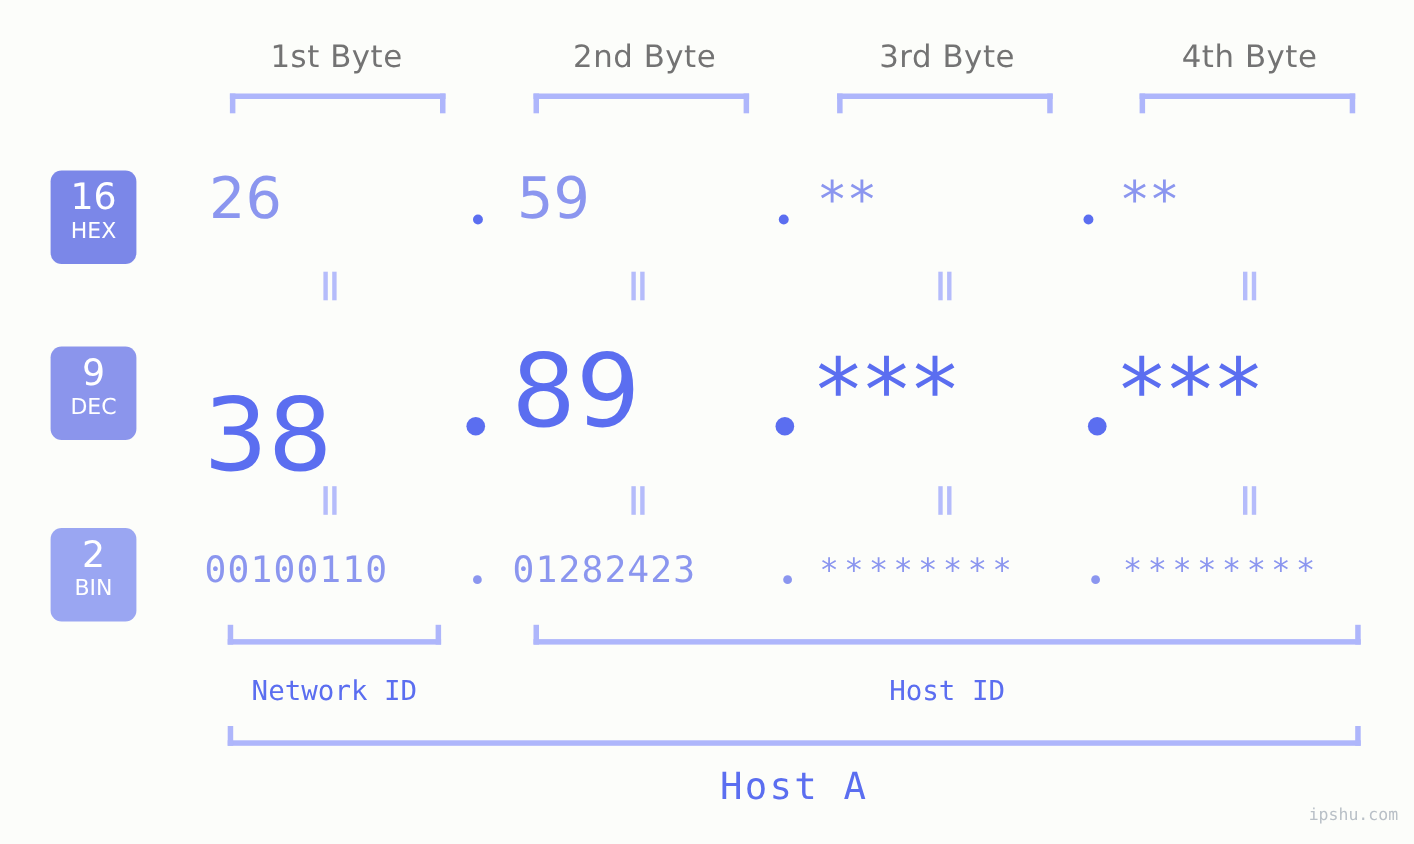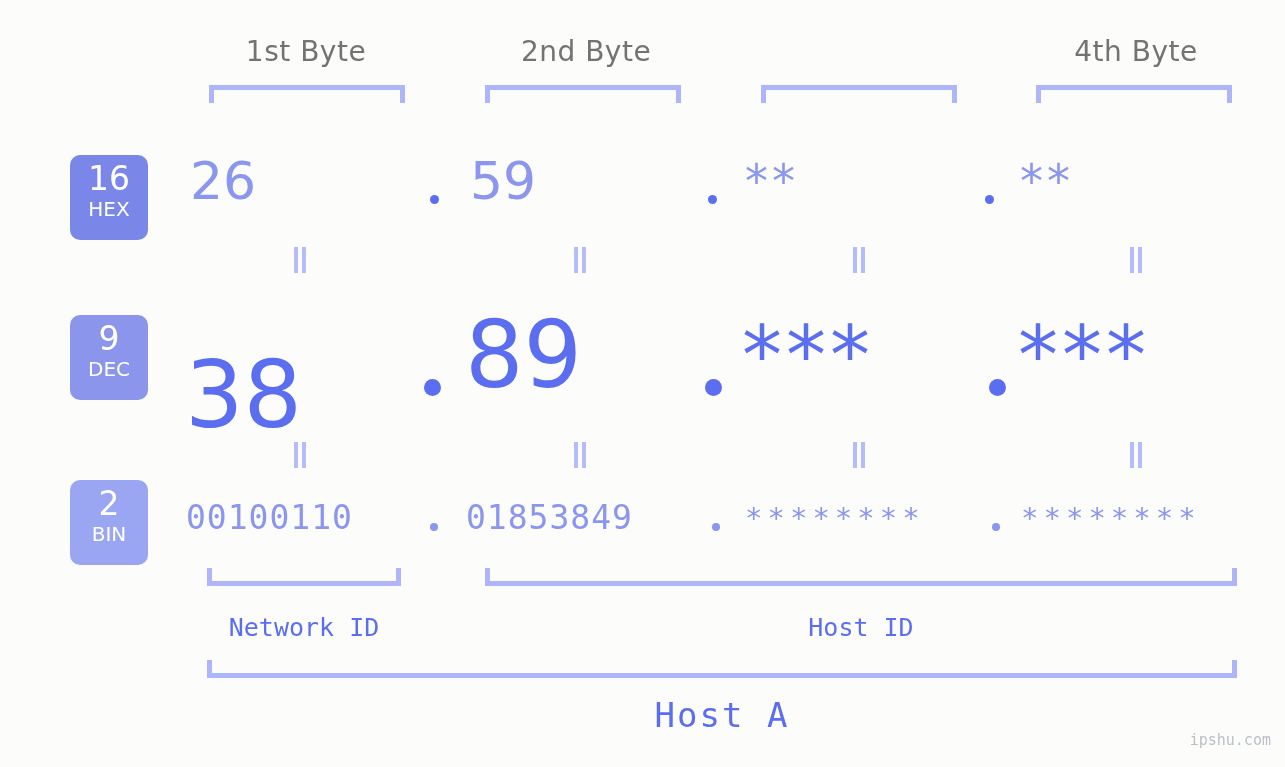--- a/index.html
+++ b/index.html
@@ -48,21 +48,20 @@
 
   
   .badge {
     position: absolute;
     left: 46px;
     width: 78px;
     border-radius: 10px;
     color: #ffffff;
     text-align: center;
     padding-top: 6px;
-    margin-left: 24px;
   }
   .badge .num {
     display: block;
     font-size: 33px;
     line-height: 36px;
     font-weight: 400;
   }
   .badge .name {
     display: block;
     font-size: 20px;
@@ -182,20 +181,21 @@
     font-family: "DejaVu Sans Mono", monospace;
   }
 </style>
 </head>
 <body>
 
 <div class="page">
 
   <div class="byte-header" style="left:190px; top:35px; width:232px;">1st Byte</div>
   <div class="byte-header" style="left:470px; top:35px; width:232px;">2nd Byte</div>
+  <div class="byte-header" style="left:745px; top:35px; width:232px;">3rd Byte</div>
   <div class="byte-header" style="left:1020px; top:35px; width:232px;">4th Byte</div>
 
   <div class="bracket-down" style="left:209px; top:85px; width:196px;"></div>
   <div class="bracket-down" style="left:485px; top:85px; width:196px;"></div>
   <div class="bracket-down" style="left:761px; top:85px; width:196px;"></div>
   <div class="bracket-down" style="left:1036px; top:85px; width:196px;"></div>
 
   <div class="badge" style="top:155px; height:85px; background:#7b87e8;">
     <span class="num">16</span>
     <span class="name">HEX</span>
@@ -257,21 +257,21 @@
   <div class="eq" style="left:851px; top:442px;">
       <i class="a"></i>
       <i class="b"></i>
     </div>
   <div class="eq" style="left:1128px; top:442px;">
       <i class="a"></i>
       <i class="b"></i>
     </div>
 
   <div class="cell bin-val" style="left:186px; top:500px; width:232px;">00100110</div>
-  <div class="cell bin-val" style="left:466px; top:500px; width:232px;">01853849</div>
+  <div class="cell bin-val" style="left:466px; top:500px; width:232px;">01282423</div>
   <div class="cell bin-star" style="left:745px; top:500px; width:232px;">********</div>
   <div class="cell bin-star" style="left:1021px; top:500px; width:232px;">********</div>
 
   <div class="dot-bin" style="left:430px; top:523px;"></div>
   <div class="dot-bin" style="left:712px; top:523px;"></div>
   <div class="dot-bin" style="left:992px; top:523px;"></div>
 
   <div class="bracket-up" style="left:207px; top:568px; width:194px;"></div>
   <div class="bracket-up" style="left:485px; top:568px; width:752px;"></div>
 

